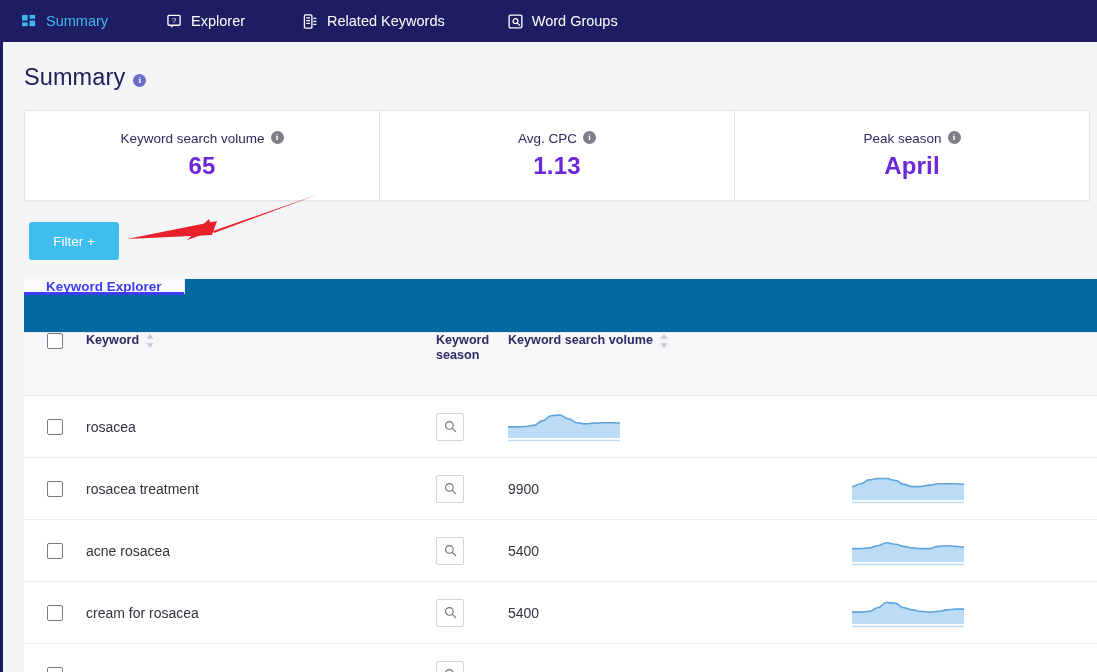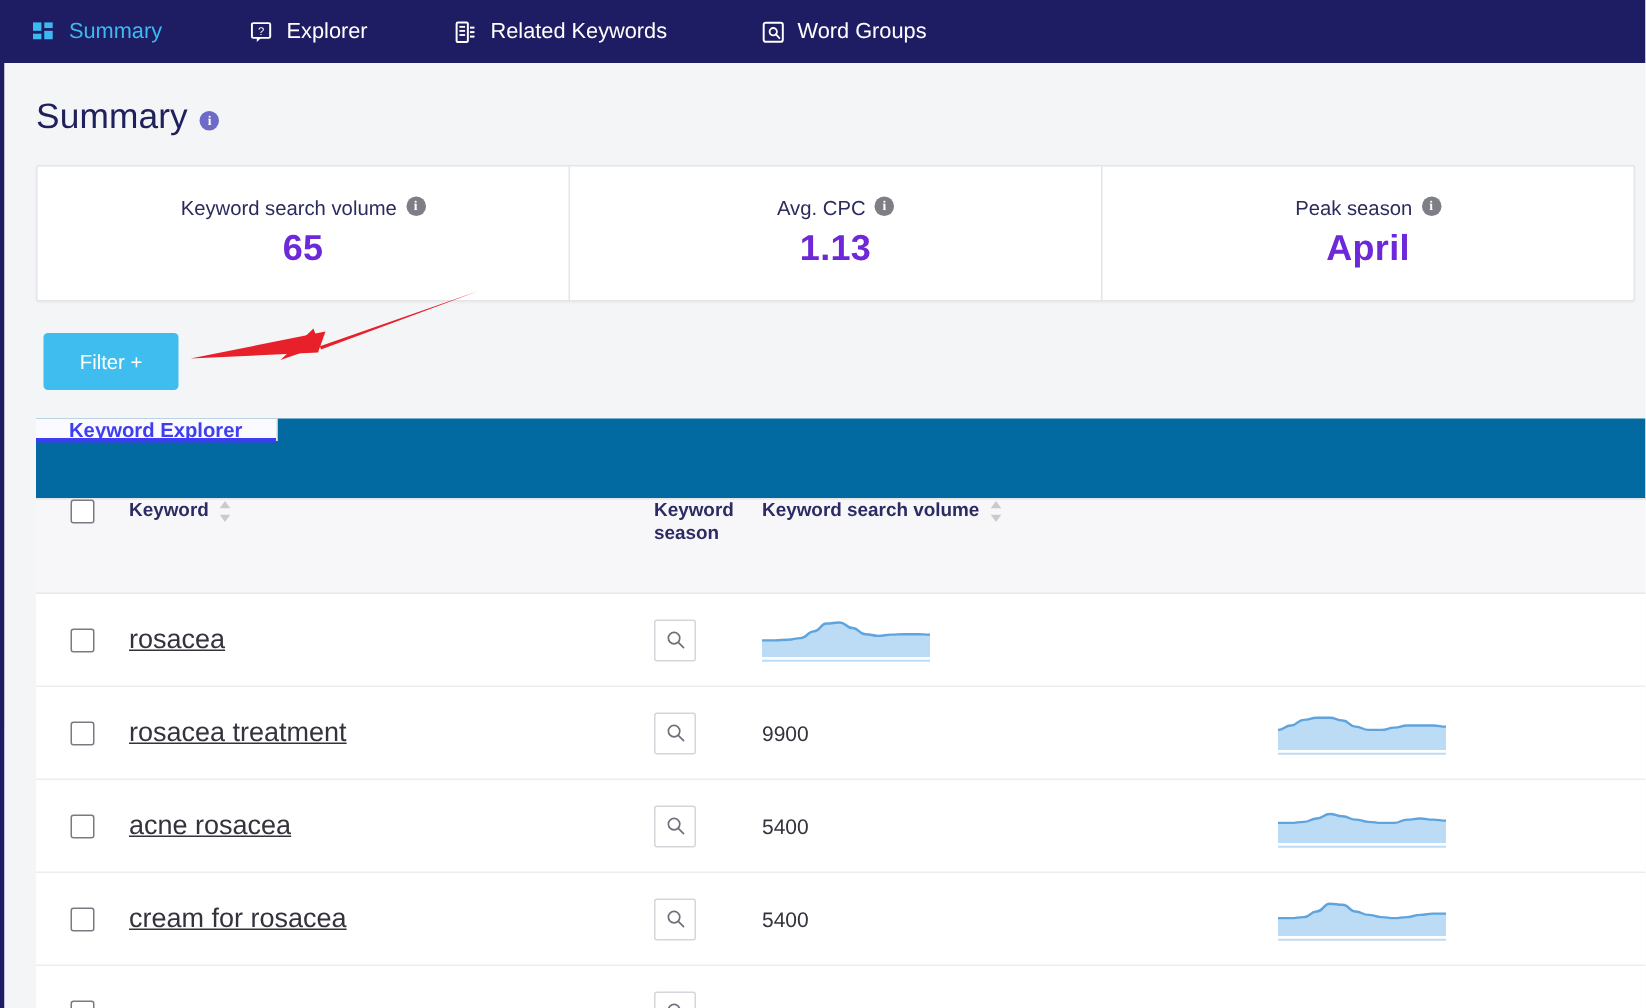--- a/index.html
+++ b/index.html
@@ -121,21 +121,21 @@
 
   .checkbox {
     width: 16px; height: 16px; border: 1.6px solid #7a7a82;
     border-radius: 2px; background: #fff; cursor: pointer;
   }
 
   .row {
     display: flex; align-items: center; height: 62px;
     border-bottom: 1px solid #ededf1; background: #ffffff;
   }
-  .kw-text { font-size: 18px; color: #33333d; text-decoration: underline; }
+  .kw-text { font-size: 14px; color: #33333d; }
   .vol-text { font-size: 14px; color: #33333d; }
   .search-btn {
     width: 28px; height: 28px; border: 1px solid #d5d5dc; border-radius: 2px;
     background: #fff; display: flex; align-items: center; justify-content: center;
     cursor: pointer;
   }
   .spark { display: block; }
 </style>
 </head>
 <body>

